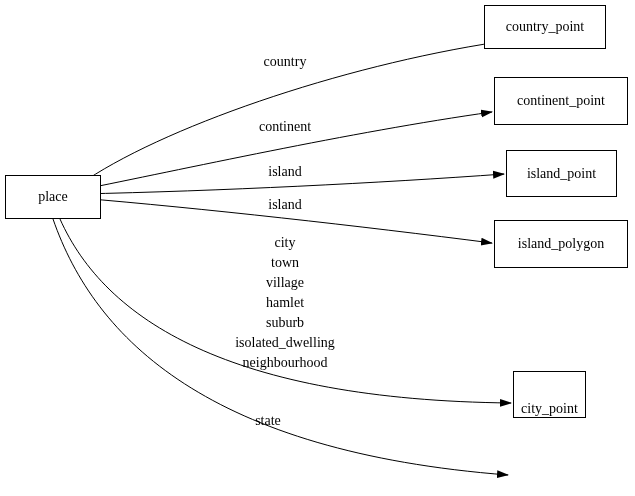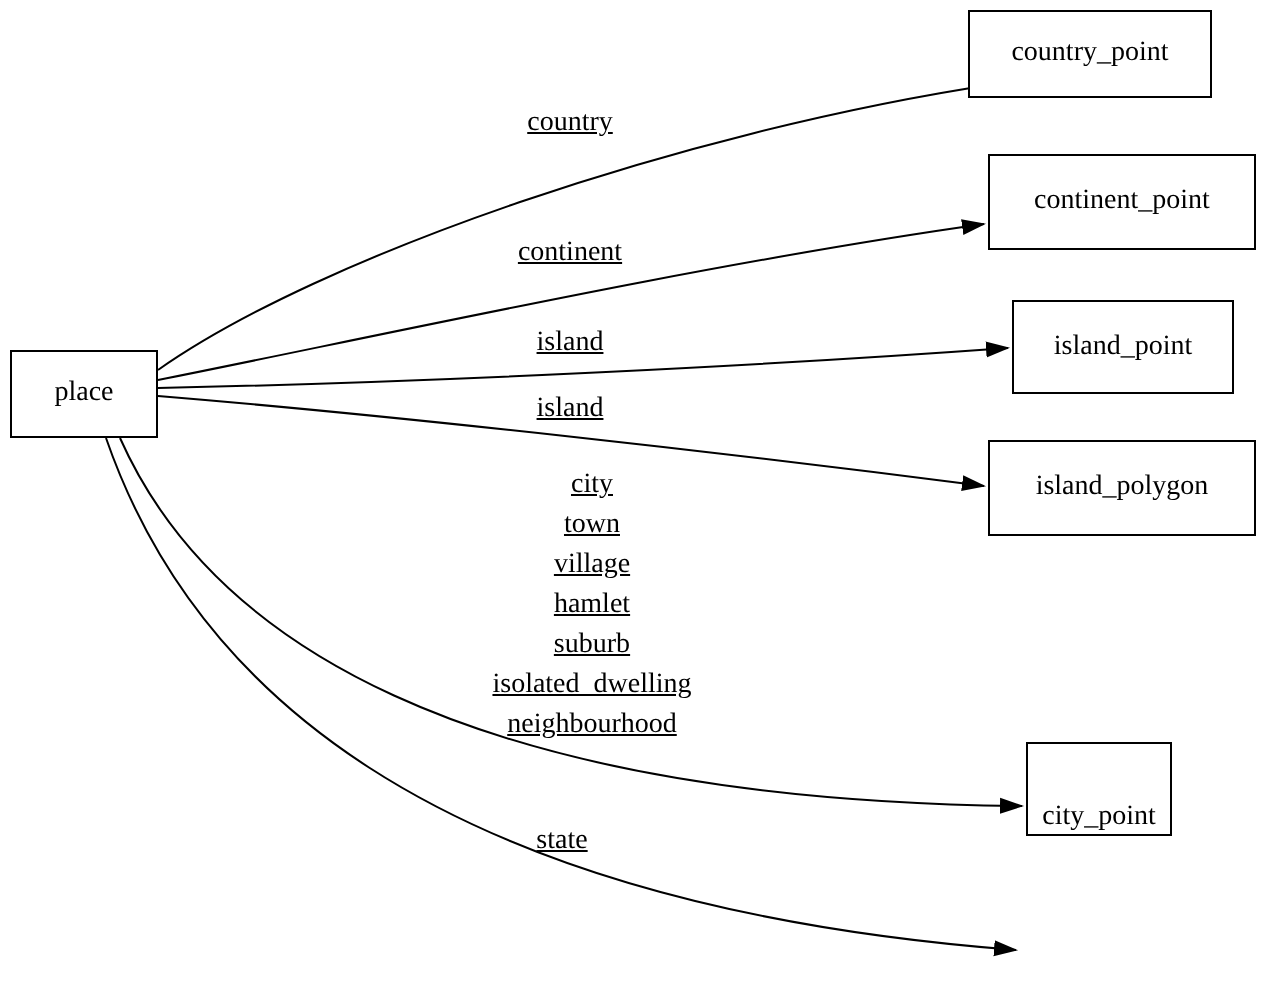--- a/index.html
+++ b/index.html
@@ -40,42 +40,42 @@
     white-space: nowrap;
   }
   .edge-label {
     position: absolute;
     transform: translateX(-50%);
     font-size: 14px;
     line-height: 20px;
     text-align: center;
     white-space: nowrap;
   }
-  .edge-label span { display: block; text-decoration: underline; }
+  .edge-label span { display: block; }
 </style>
 </head>
 <body>
 
 <div id="canvas">
 
   <svg id="edges-layer" viewBox="0 0 635 496" xmlns="http://www.w3.org/2000/svg">
     <defs>
       <marker id="arrow" viewBox="0 0 12 10" refX="11" refY="5" markerWidth="12" markerHeight="10" markerUnits="userSpaceOnUse" orient="auto">
         <path d="M0,1 L12,5 L0,9 z" fill="#000000"></path>
       </marker>
     </defs>
     <path class="edge-path" d="M 79 185 C 160 128, 340 66, 498 42" marker-end="url(#arrow)"></path>
     <path class="edge-path" d="M 79 190 C 180 170, 350 132, 492 112" marker-end="url(#arrow)"></path>
     <path class="edge-path" d="M 79 194 C 220 191, 380 183, 504 174" marker-end="url(#arrow)"></path>
     <path class="edge-path" d="M 79 198 C 200 208, 360 226, 492 243" marker-end="url(#arrow)"></path>
     <path class="edge-path" d="M 60 219 C 105 320, 230 400, 511 403" marker-end="url(#arrow)"></path>
     <path class="edge-path" d="M 53 219 C 95 340, 210 452, 508 475" marker-end="url(#arrow)"></path>
   </svg>
 
-  <div class="node" style="left:5px; top:175px; width:74px; height:44px;text-align:right;">
+  <div class="node" style="left:5px; top:175px; width:96px; height:44px;text-align:right;">
     <span>place</span>
   </div>
 
   <div class="node" style="left:484px; top:5px; width:122px; height:44px;">
     <span>country_point</span>
   </div>
 
   <div class="node" style="left:494px; top:77px; width:134px; height:48px;align-items:center;">
     <span>continent_point</span>
   </div>
@@ -102,27 +102,27 @@
   </div>
 
   <div class="edge-label" style="left:285px; top:162px;">
     <span>island</span>
   </div>
 
   <div class="edge-label" style="left:285px; top:195px;">
     <span>island</span>
   </div>
 
-  <div class="edge-label" style="left:285px; top:233px;margin-left:11px;">
+  <div class="edge-label" style="left:285px; top:233px;">
     <span>city</span>
     <span>town</span>
     <span>village</span>
     <span>hamlet</span>
     <span>suburb</span>
     <span>isolated_dwelling</span>
     <span>neighbourhood</span>
   </div>
 
-  <div class="edge-label" style="left:281px; top:411px;text-align:center;">
+  <div class="edge-label" style="left:268px; top:411px;text-align:center;">
     <span>state</span>
   </div>
 
 </div>
 
 </body></html>

